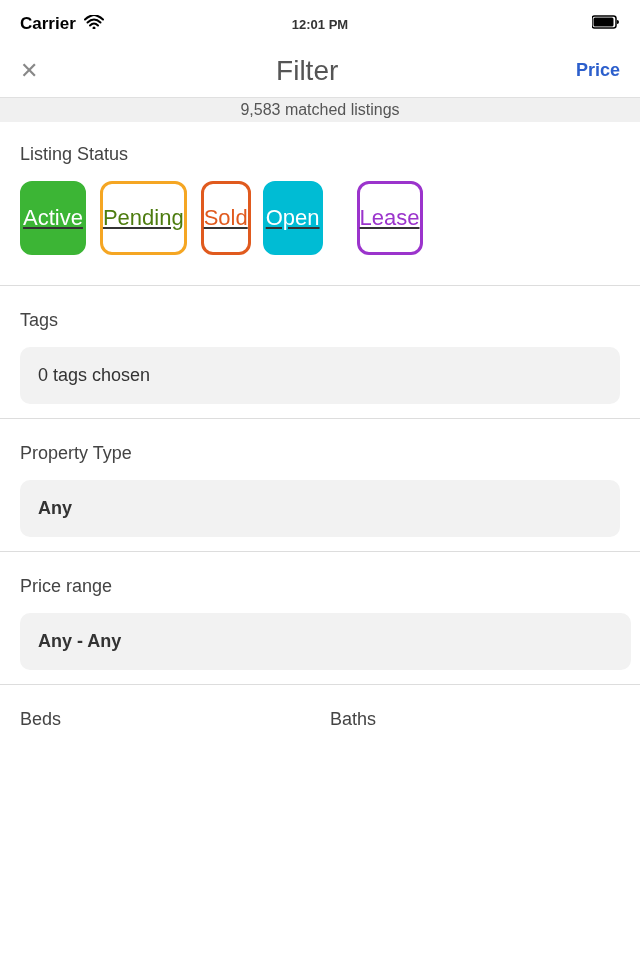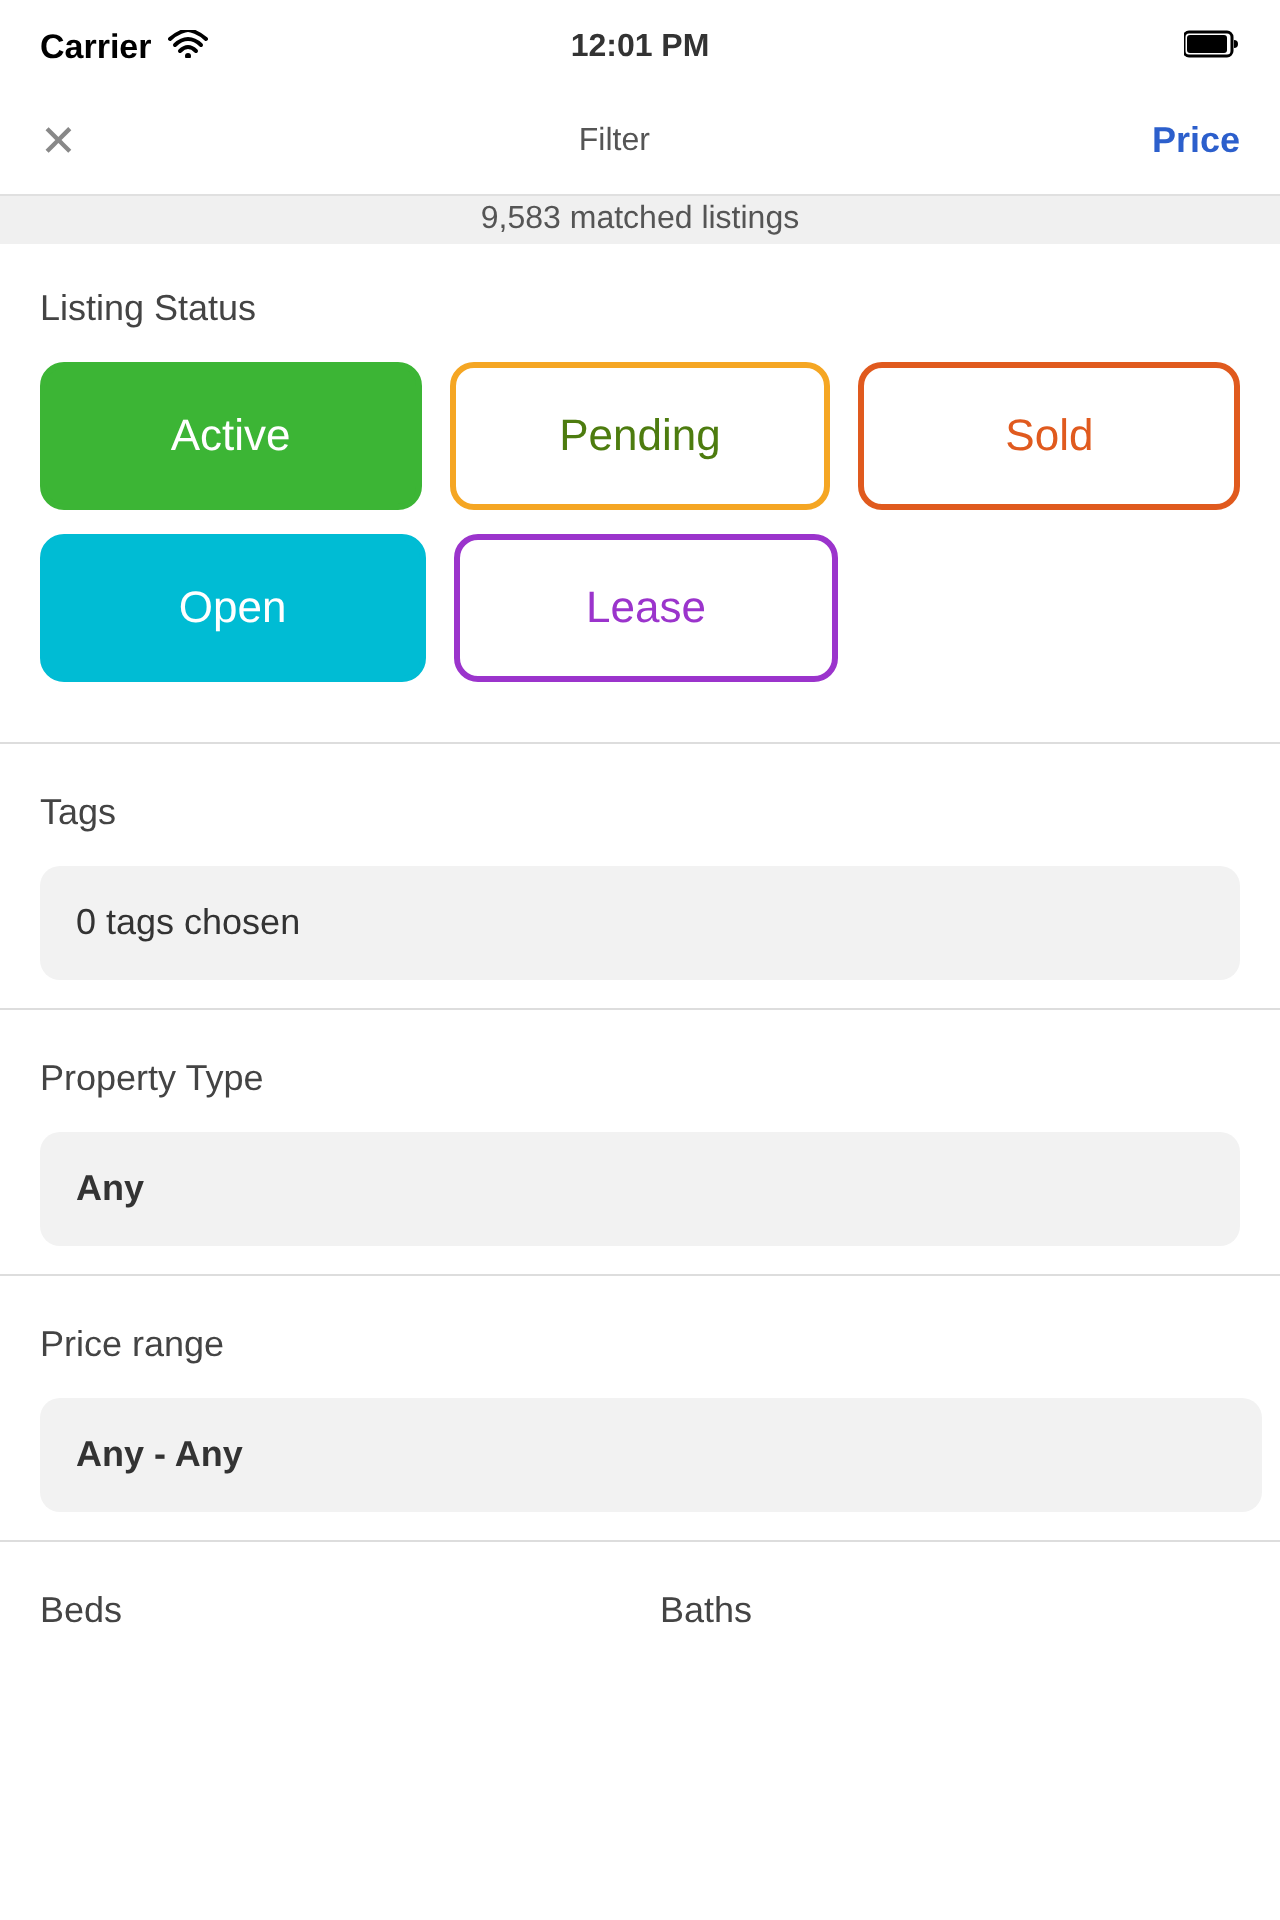--- a/index.html
+++ b/index.html
@@ -58,23 +58,23 @@
     .section-label {
       font-size: 18px;
       color: #444;
       font-weight: 400;
       margin-bottom: 16px;
     }
 
     
     .status-buttons {
       display: flex;
-      flex-direction: column;
       gap: 12px;
       margin-bottom: 16px;
+      text-decoration: underline;
     }
     .status-row {
       display: flex;
       gap: 14px;
     }
     .status-btn {
       flex: 1;
       height: 74px;
       border-radius: 12px;
       font-size: 22px;
@@ -102,20 +102,21 @@
     }
     .btn-open {
       background: #00bcd4;
       color: #fff;
       border-color: #00bcd4;
     }
     .btn-lease {
       background: #fff;
       color: #9b34cc;
       border-color: #9b34cc;
+      margin-left: 20px;
     }
 
     
     .divider {
       height: 1px;
       background: #ddd;
       margin: 4px 0;
     }
 
     
@@ -180,34 +181,34 @@
       <span>Carrier</span>
       <span>
         <svg width="20" height="14" viewBox="0 0 20 14" fill="none">
           <path d="M1 4.5C4.5 1.2 9 0 10 0s5.5 1.2 9 4.5" stroke="#000" stroke-width="2" fill="none" stroke-linecap="round"></path>
           <path d="M3.5 7.5C5.8 5.3 8 4.5 10 4.5s4.2.8 6.5 3" stroke="#000" stroke-width="2" fill="none" stroke-linecap="round"></path>
           <path d="M6 10.5C7.3 9.2 8.6 8.5 10 8.5s2.7.7 4 2" stroke="#000" stroke-width="2" fill="none" stroke-linecap="round"></path>
           <circle cx="10" cy="13" r="1.5" fill="#000"></circle>
         </svg>
       </span>
     </div>
-    <div style="position:absolute;left:50%;transform:translateX(-50%);font-size:16px;font-weight:600;">12:01 PM</div>
+    <div style="position:absolute;left:50%;transform:translateX(-50%);font-size:13px;font-weight:600;">12:01 PM</div>
     <div>
       <svg width="28" height="14" viewBox="0 0 28 14">
         <rect x="0" y="1" width="24" height="12" rx="2.5" ry="2.5" stroke="#000" stroke-width="1.5" fill="none"></rect>
         <rect x="1.5" y="2.5" width="20" height="9" rx="1.5" ry="1.5" fill="#000"></rect>
         <path d="M25 5v4a2 2 0 000-4z" fill="#000"></path>
       </svg>
     </div>
   </div>
 </div>
 
 <div class="nav-bar">
   <span style="font-size:22px;color:#888;cursor:pointer;">✕</span>
-  <span style="font-size:16px;color:#555;">Filter</span>
+  <span style="font-size:28px;color:#555;">Filter</span>
   <span style="font-size:18px;color:#2c5fcc;font-weight:600;cursor:pointer;">Price</span>
 </div>
 
 <div class="matched-banner">
   <span>9,583 matched listings</span>
 </div>
 
 <div class="section">
   <div class="section-label">Listing Status</div>
   <div class="status-buttons">

